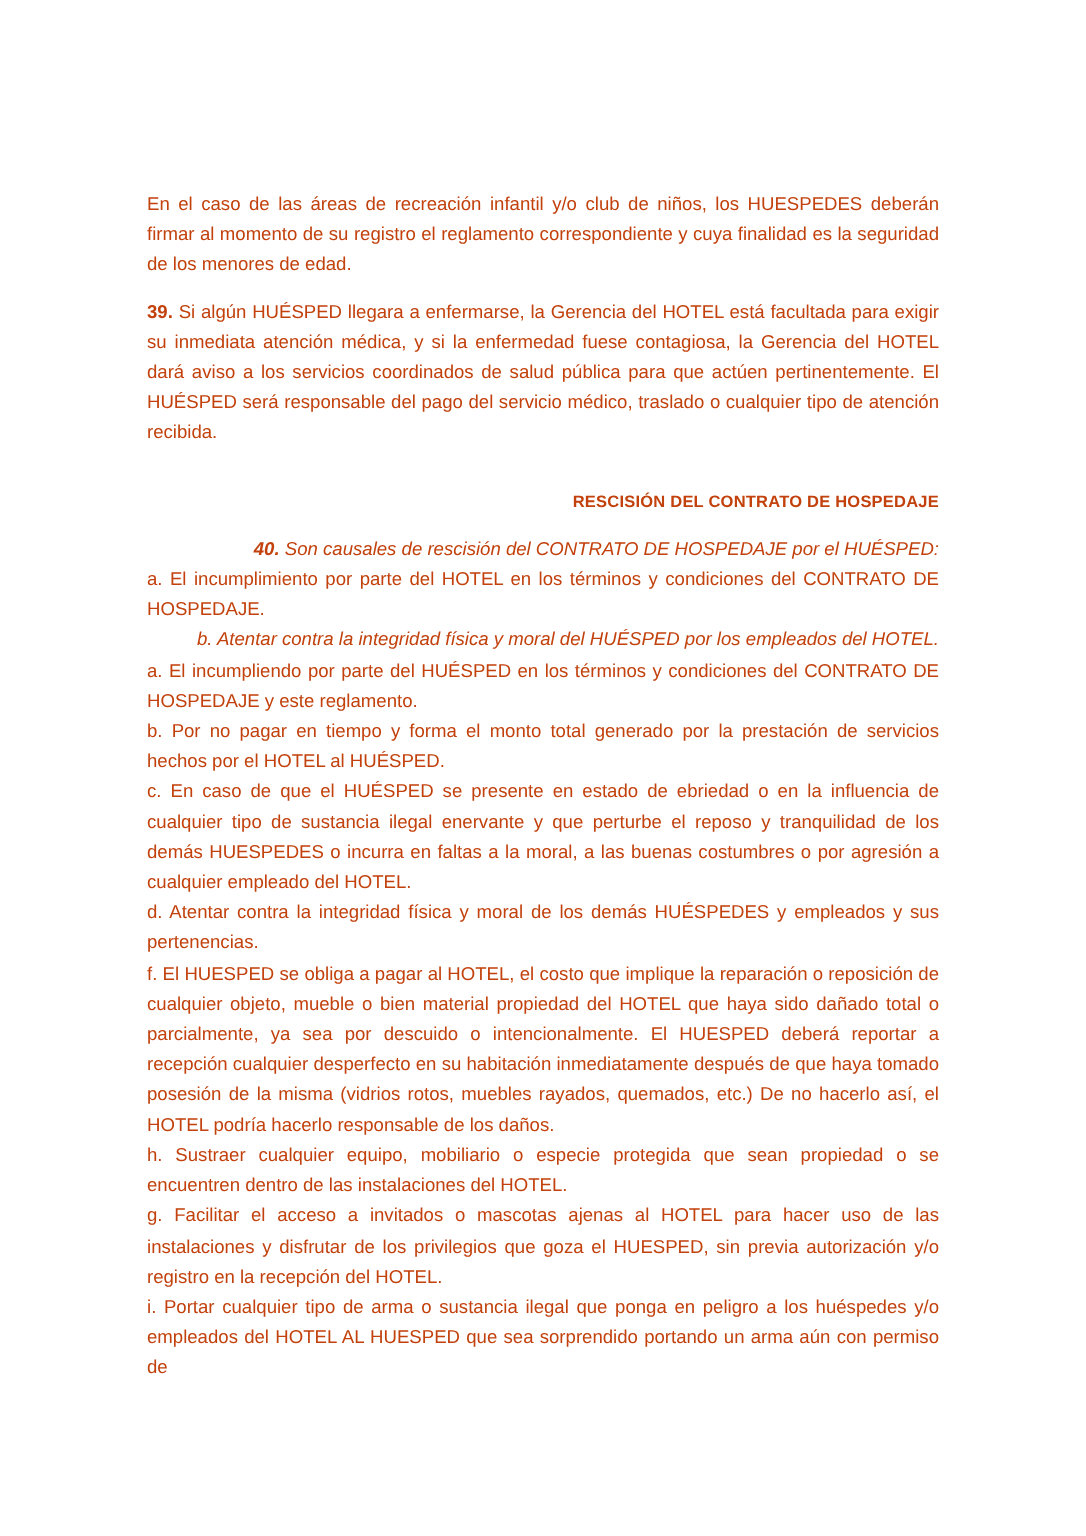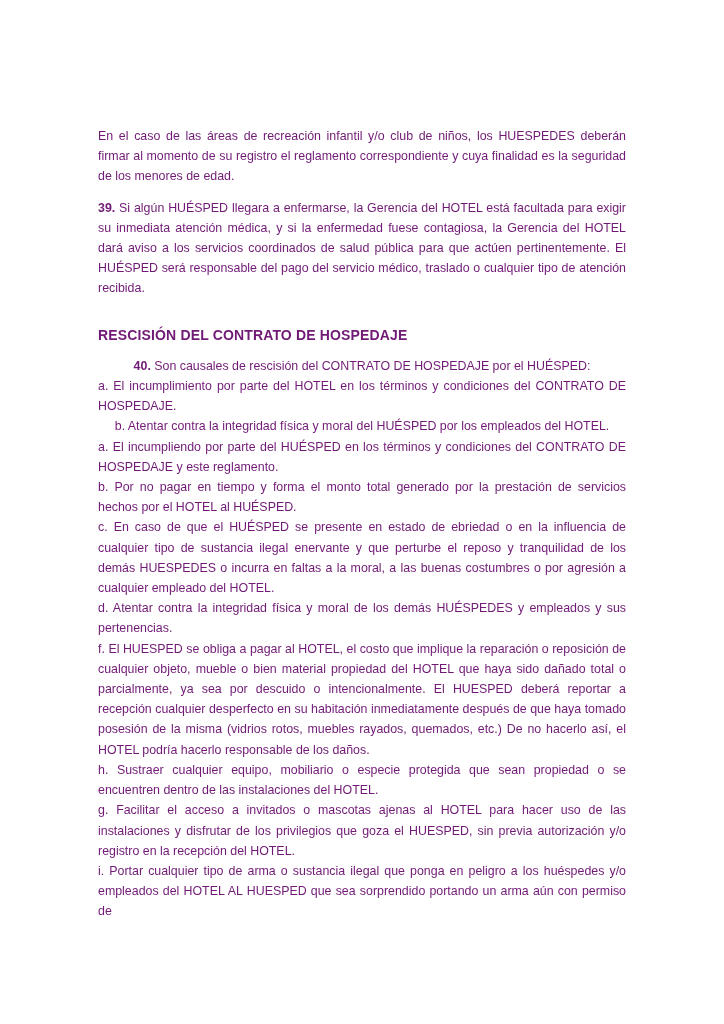--- a/index.html
+++ b/index.html
@@ -8,50 +8,51 @@
     padding: 0;
     background: #ffffff;
   }
   .page {
     position: relative;
     width: 724px;
     height: 976px;
     background: #ffffff;
     overflow: hidden;
     font-family: "Liberation Sans", "DejaVu Sans", sans-serif;
-    color: #701a75;
+    color: #c2410c;
   }
   .content {
     position: absolute;
     left: 98px;
     top: 126px;
     width: 528px;
   }
   .para {
     font-size: 12.4px;
     line-height: 20.2px;
     text-align: justify;
     text-justify: inter-word;
     margin: 0;
     hyphens: none;
   }
   .para.gap-before {
     margin-top: 11px;
   }
   .para.nojust {
-    text-align: center;
+    text-align: right;
+    font-style: italic;
   }
   .num {
     font-weight: bold;
   }
   .heading {
-    font-size: 14px;
+    font-size: 11px;
     line-height: 20.2px;
     font-weight: bold;
-    text-align: left;
+    text-align: right;
     margin: 0;
     letter-spacing: 0.15px;
   }
   .spacer-heading-before { height: 26px; }
   .spacer-heading-after { height: 11px; }
 </style>
 </head>
 <body>
 
 <div class="page">

